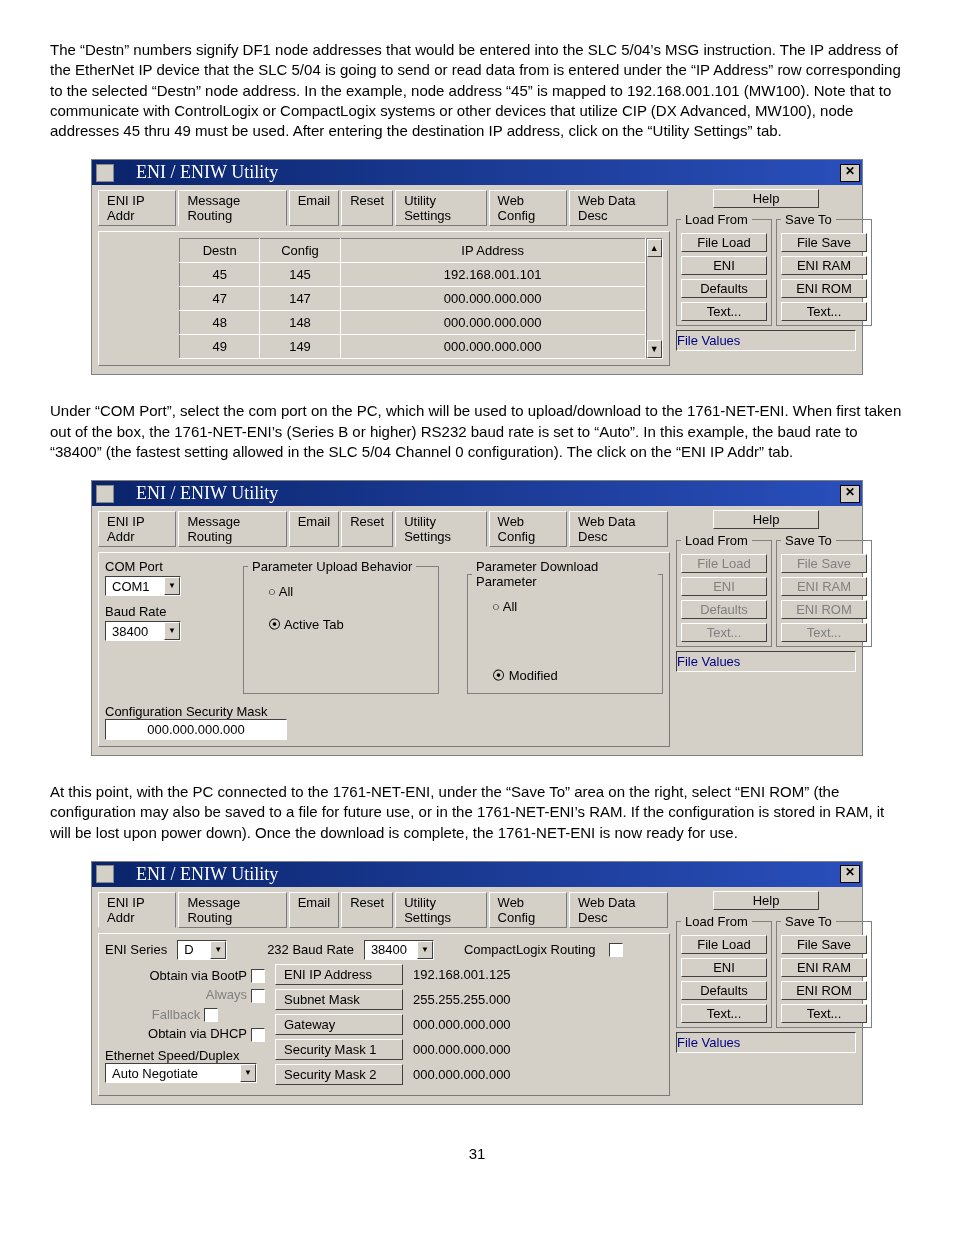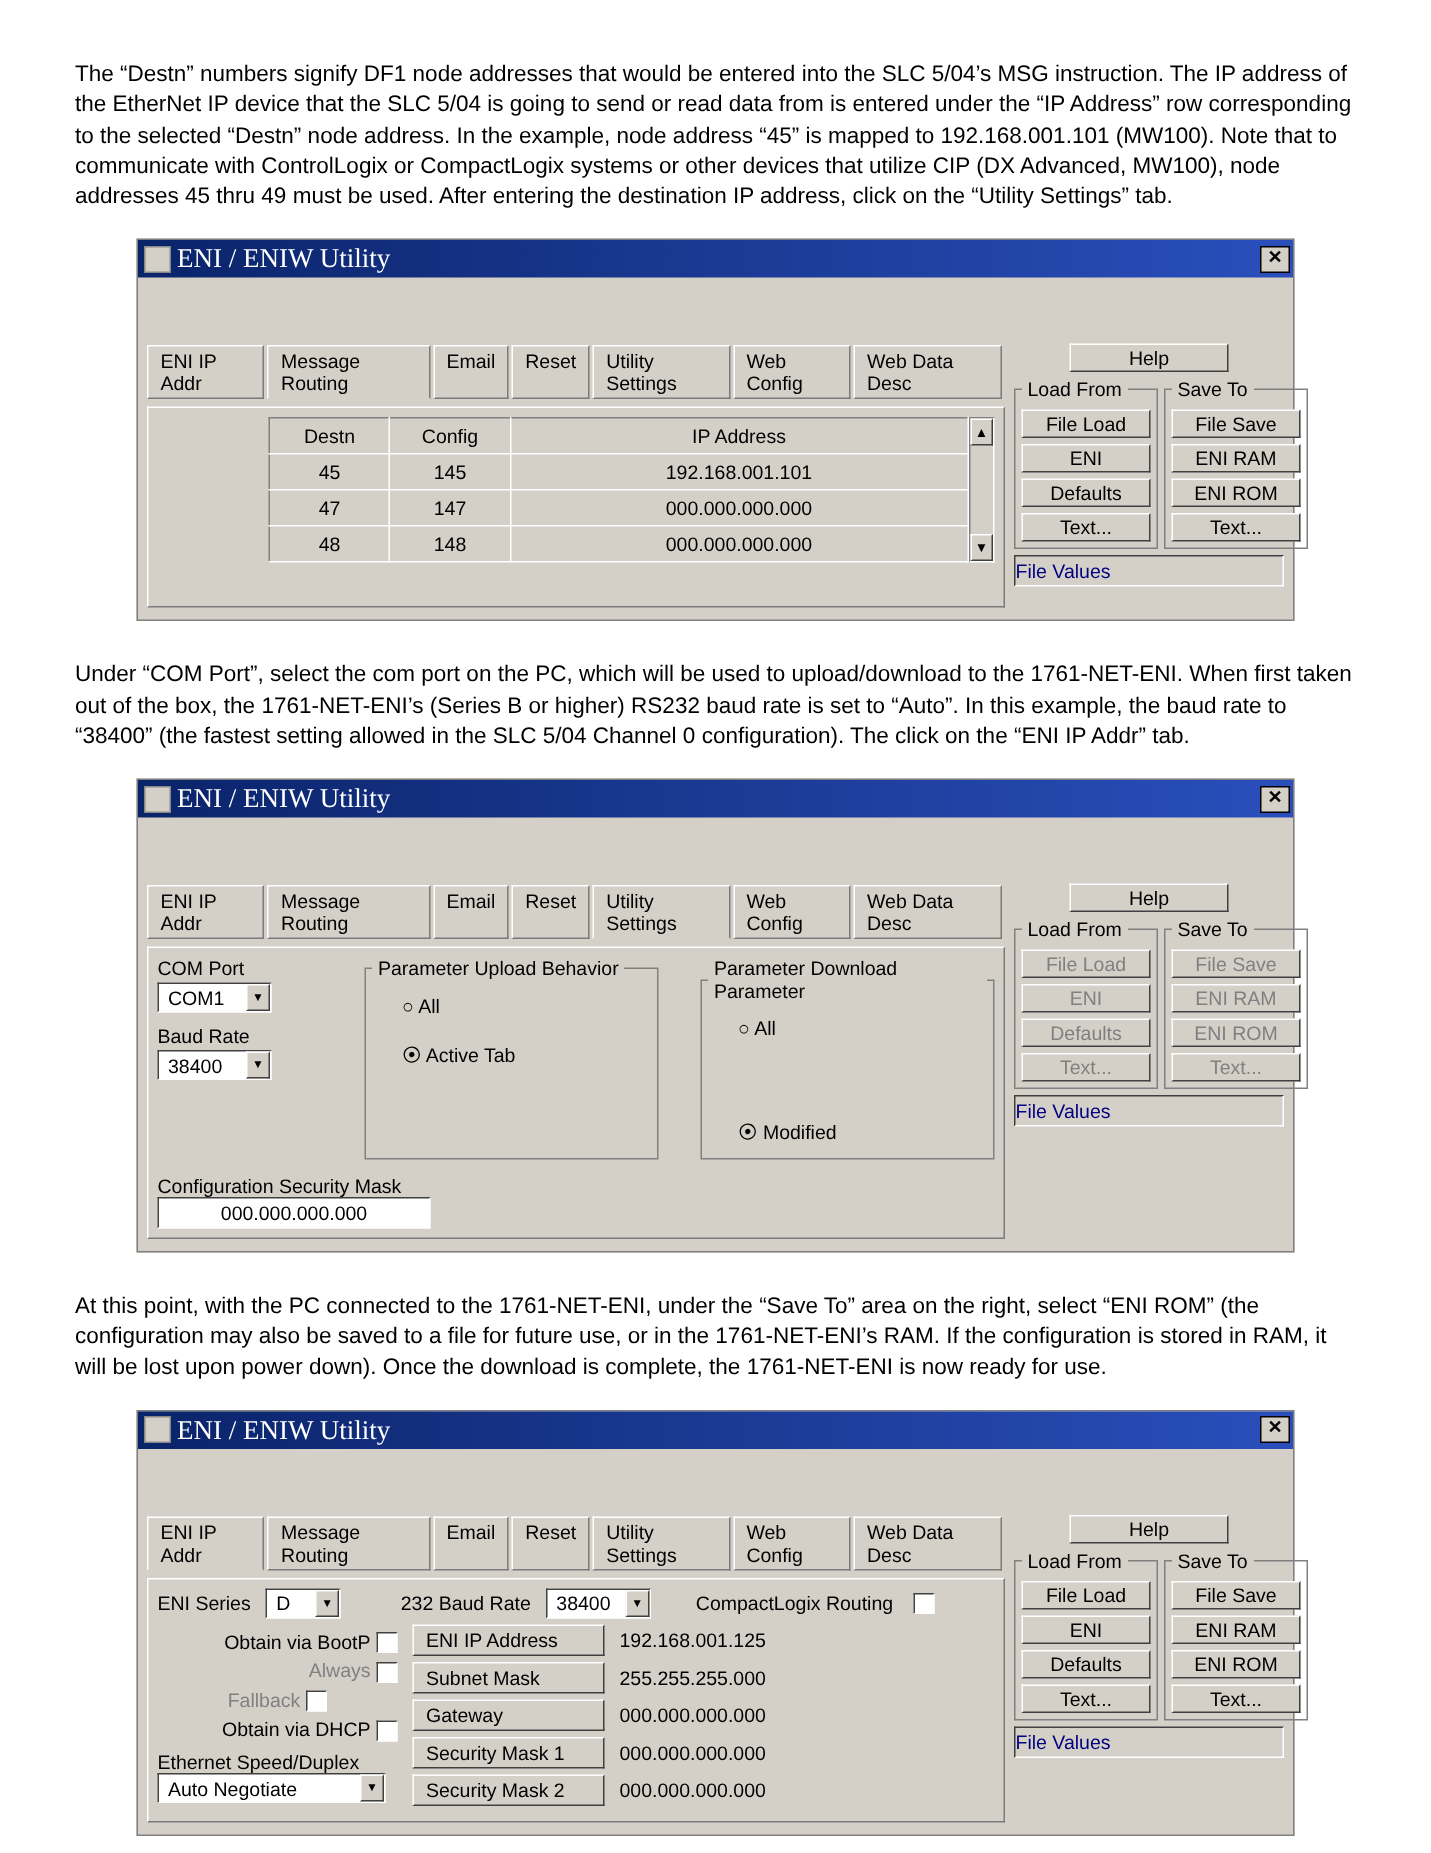--- a/index.html
+++ b/index.html
@@ -23,40 +23,40 @@
   .titlebar {
     display:flex;
     align-items:center;
     justify-content:space-between;
     background: linear-gradient(to right, #0a246a, #2a4fbc);
     color:#fff;
     padding:2px 2px 2px 4px;
     font-size:18px;
     font-family: Georgia, 'Times New Roman', serif;
   }
-  .titlebar .left { display:flex; align-items:center; gap:4px; }
+  .titlebar .left { display:flex; align-items:center; gap:22px; }
   .app-icon {
     width:16px; height:16px;
     background:#d4d0c8;
     border:1px solid #888;
     display:inline-block;
   }
   .close-btn {
     width:18px; height:16px;
     background:#d4d0c8;
     border:1px solid #000;
     font-size:12px;
     font-weight:bold;
     line-height:13px;
     text-align:center;
     color:#000;
     font-family: Arial, sans-serif;
   }
 
-  .body-area { padding:4px 6px 8px 6px; display:flex; gap:6px;margin-top:40px; }
+  .body-area { padding:4px 6px 8px 6px; display:flex; gap:6px; }
   .left-col { flex:1; }
   .right-col { width:180px; }
 
   
   .tabs { display:flex; margin-bottom:6px; }
   .tab {
     padding:2px 8px;
     border-top:1px solid #fff;
     border-left:1px solid #fff;
     border-right:1px solid #7a7a7a;
@@ -227,20 +227,25 @@
                   <td class="ip">192.168.001.101</td>
                 </tr>
             <tr>
                   <td>47</td>
                   <td>147</td>
                   <td class="ip">000.000.000.000</td>
                 </tr>
             <tr>
                   <td>48</td>
                   <td>148</td>
+                  <td class="ip">000.000.000.000</td>
+                </tr>
+            <tr>
+                  <td>49</td>
+                  <td>149</td>
                   <td class="ip">000.000.000.000</td>
                 </tr>
           </tbody>
             </table>
           <div class="sb">
             <div class="arr">▲</div>
             <div class="arr">▼</div>
           </div>
         </div>
       </div>

